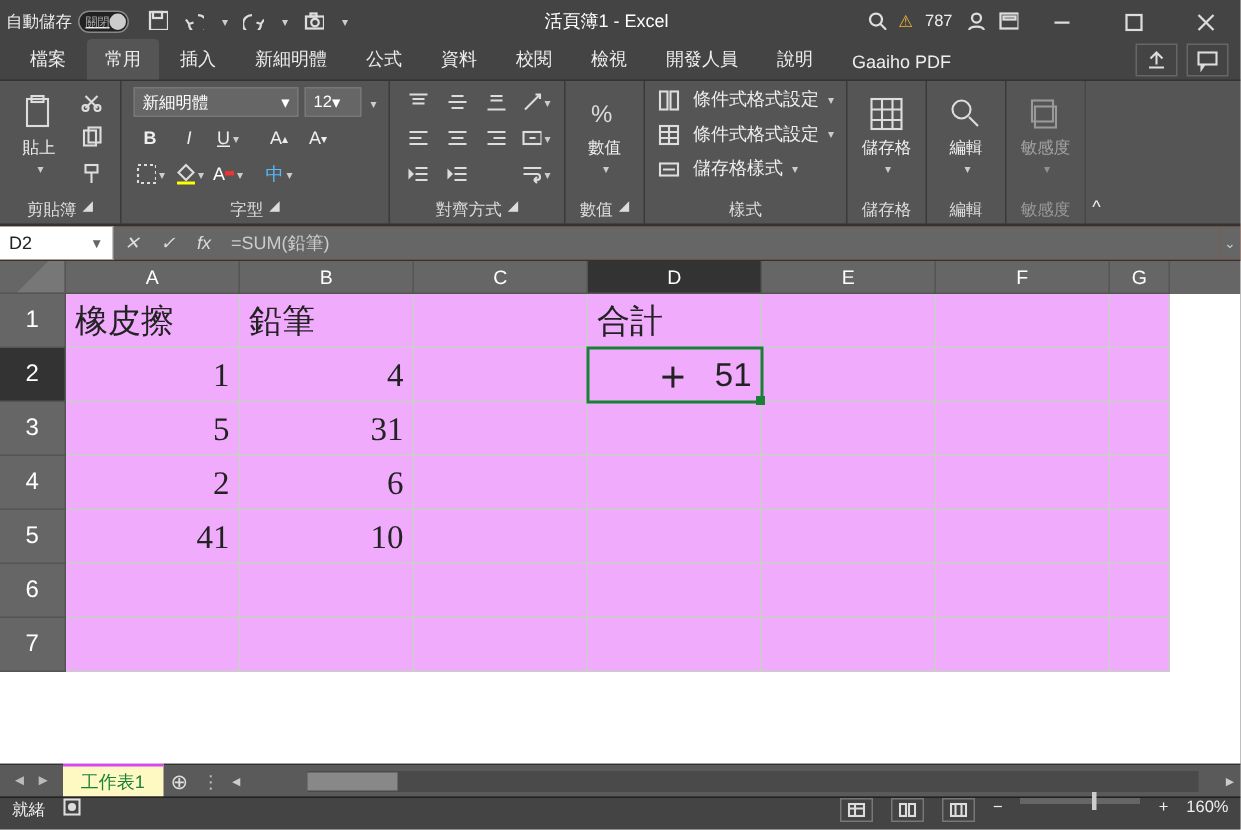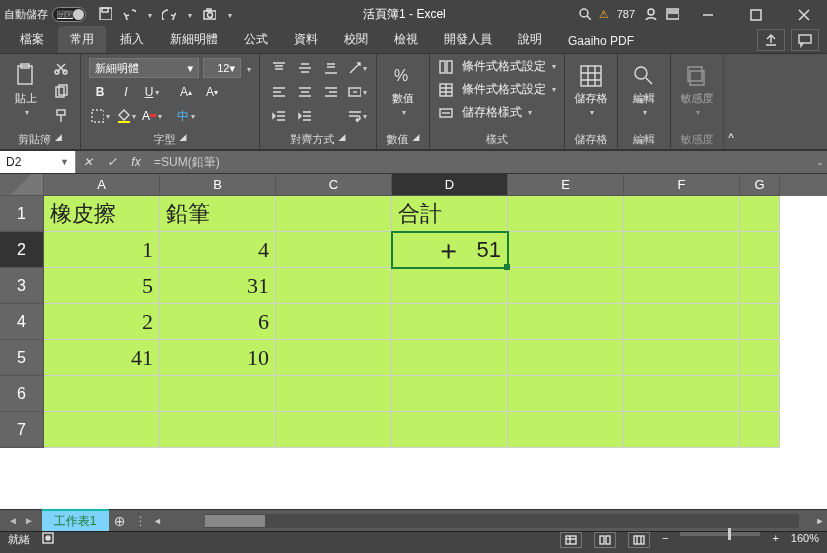--- a/index.html
+++ b/index.html
@@ -30,21 +30,21 @@
 .group { border-right: 1px solid #3a3a3a; padding: 4px 8px 2px; display: flex; flex-direction: column; justify-content: space-between; }
 .group .body { display: flex; gap: 6px; align-items: flex-start; }
 .group .label { text-align: center; font-size: 11px; color: #ddd; padding-top: 1px; display:flex; justify-content:center; gap:4px; }
 .group .label .launcher { font-size: 9px; }
 .bigbtn { width: 36px; height: 64px; display: flex; flex-direction: column; align-items: center; justify-content: center; gap: 2px; font-size: 11px; }
 .col { display: flex; flex-direction: column; gap: 4px; }
 .row { display: flex; gap: 4px; align-items: center; }
 .smbtn { width: 22px; height: 20px; display: flex; align-items: center; justify-content: center; border: 1px solid transparent; }
 .combo { height: 20px; background: #666; border: 1px solid #777; display: flex; align-items: center; padding: 0 5px; font-size: 11px; color: #fff; }
 .combo.font { width: 110px; justify-content: space-between; }
-.combo.size { width: 38px; justify-content: flex-end; }
+.combo.size { width: 38px; justify-content: flex-start; }
 .drop::after { content: "▾"; font-size: 8px; margin-left: 2px; color: #ccc; }
 
 
 .ico { width: 16px; height: 16px; stroke: #ddd; fill: none; stroke-width: 1.4; }
 .ico.lg { width: 26px; height: 26px; }
 
 
 .namefbar { height: 24px; background: #c2410c; display: flex; align-items: stretch; border-top: 1px solid #333; border-bottom: 1px solid #333; }
 .namebox { width: 76px; background: #fff; color: #222; display: flex; align-items: center; padding: 0 6px; border-right: 1px solid #888; justify-content: space-between; }
 .namebox span:last-child { color:#666; font-size:9px; }
@@ -56,33 +56,33 @@
 
 .gridwrap { flex: 1; background: #fff; color: #222; display: flex; flex-direction: column; overflow: hidden; position: relative; }
 .colheads { display: flex; height: 22px; background: #666; color: #fff; }
 .corner { width: 44px; background: linear-gradient(135deg, #666 50%, #777 50%); border-right: 1px solid #555; border-bottom: 1px solid #555; }
 .ch { border-right: 1px solid #555; border-bottom: 1px solid #555; display: flex; align-items: center; justify-content: center; font-size: 13px; }
 .ch.active { background: #333; }
 .rows { flex: 1; overflow: hidden; }
 .gr { display: flex; }
 .rh { width: 44px; background: #666; color: #fff; border-right: 1px solid #555; border-bottom: 1px solid #555; display: flex; align-items: center; justify-content: center; font-size: 16px; }
 .rh.active { background: #333; }
-.cell { border-right: 1px solid #ccc; border-bottom: 1px solid #ccc; background: #bef264; height: 36px; display: flex; align-items: center; padding: 0 6px; font-size: 22px; font-family: "PMingLiU", serif; color: #222; }
+.cell { border-right: 1px solid #ccc; border-bottom: 1px solid #ccc; background: #f0abfc; height: 36px; display: flex; align-items: center; padding: 0 6px; font-size: 22px; font-family: "PMingLiU", serif; color: #222; }
 .cell.num { justify-content: flex-end; }
 .cell.sel { outline: 2px solid #1a7f37; outline-offset: -1px; position: relative; }
 .cell.sel::after { content:""; position:absolute; right:-3px; bottom:-3px; width:6px; height:6px; background:#1a7f37; }
 .cursor { position: absolute; width: 14px; height: 14px; left: 50%; top: 50%; transform: translate(-60%,-40%); }
 .cursor::before, .cursor::after { content:""; position:absolute; background:#222; }
 .cursor::before { left:6px; top:0; width:2px; height:14px; }
 .cursor::after { top:6px; left:0; height:2px; width:14px; }
 
 
 .sheetbar { height: 22px; background: #5a5a5a; display: flex; align-items: center; border-top:1px solid #333; }
 .sheetnav { display:flex; gap:6px; padding:0 8px; color:#bbb; font-size:10px; }
-.sheettab { background:#7dd3fc; color:#1a7f37; padding:2px 12px; font-size:12px; border-top:2px solid #14b8a6; }
+.sheettab { background:#fef9c3; color:#1a7f37; padding:2px 12px; font-size:12px; border-top:2px solid #d946ef; }
 .addsheet { width:22px; text-align:center; color:#ddd; font-size:14px; }
 .sbtrack { flex:1; height:14px; background:#4a4a4a; margin:0 14px 0 40px; position:relative; display:flex; align-items:center; }
 .sbthumb { position:absolute; left:0; width:60px; height:12px; background:#888; }
 .sbbtn { width:14px; text-align:center; color:#ccc; font-size:9px; }
 
 
 .status { height: 22px; background: #444; display:flex; padding:0 8px; gap:12px; font-size:11px; border-top:1px solid #222; }
 .status .spacer { flex:1; }
 .viewbtn { width:22px; height:16px; border:1px solid #777; display:inline-flex; align-items:center; justify-content:center; }
 .zoomtrack { width:80px; height:4px; background:#666; position:relative; }

